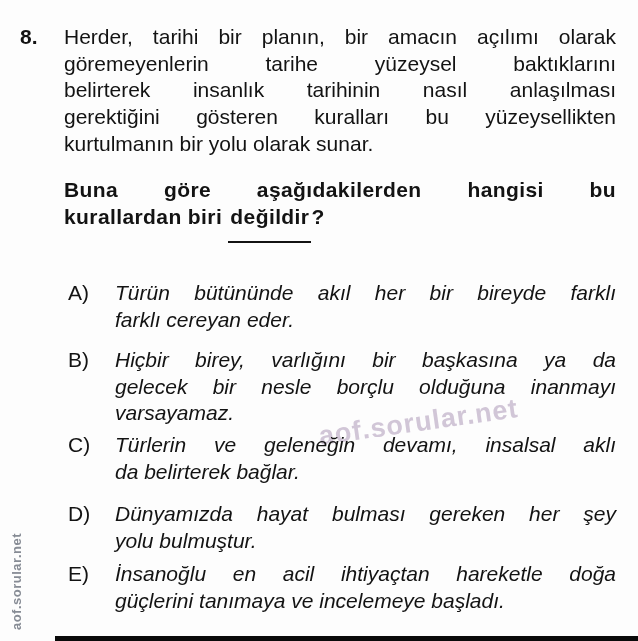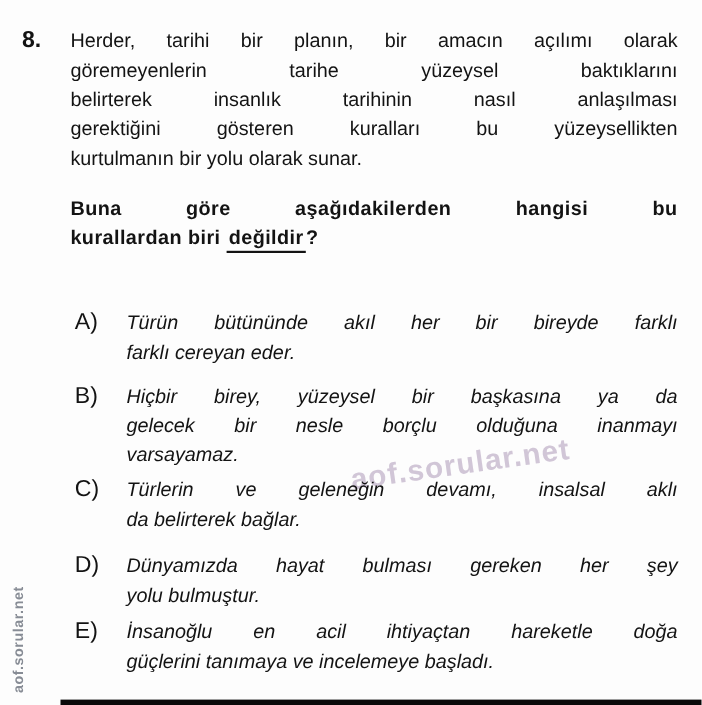--- a/index.html
+++ b/index.html
@@ -5,36 +5,36 @@
   html, body { margin: 0; padding: 0; background: #ffffff; }
   .page {
     position: relative;
     width: 638px;
     height: 641px;
     background: #fdfdfd;
     font-family: "Liberation Sans", sans-serif;
     color: #131313;
     overflow: hidden;
   }
-  .line { line-height: 26.7px; font-size: 18px; white-space: normal; }
+  .line { line-height: 26.7px; font-size: 21px; white-space: normal; }
   .just { text-align: justify; text-align-last: justify; text-justify: inter-word; }
 
   .q-block { position: absolute; left: 20px; top: 24px; width: 596px; z-index: 2; }
   .q-number {
     position: absolute; left: 0; top: 0;
     font-weight: bold; font-size: 21px; line-height: 26.7px;
   }
   .q-text { margin-left: 44px; width: 552px; }
 
   .prompt {
     position: absolute; left: 64px; top: 176px; width: 552px;
     font-weight: bold; letter-spacing: 0.4px; z-index: 2;
   }
   .prompt .line { line-height: 27px; }
-  .ul { border-bottom: 2.5px solid #131313; padding: 0 2px 2px 2px; }
+  .ul { border-bottom: 2.5px solid #131313; padding: 0 2px 13px 2px; }
 
   .opt { position: absolute; left: 68px; width: 548px; display: flex; z-index: 2; }
   .opt-letter { width: 47px; flex: none; font-size: 21px; line-height: 26.5px; }
   .opt-text { width: 501px; font-style: italic; }
   .opt .line { line-height: 26.5px; }
   .opt-a { top: 280px; }
   .opt-b { top: 347px; }
   .opt-c { top: 432px; }
   .opt-d { top: 501px; }
   .opt-e { top: 561px; }
@@ -86,21 +86,21 @@
     <div class="opt-letter">A)</div>
     <div class="opt-text">
       <div class="line just">Türün bütününde akıl her bir bireyde farklı</div>
       <div class="line">farklı cereyan eder.</div>
     </div>
   </div>
 
   <div class="opt opt-b">
     <div class="opt-letter">B)</div>
     <div class="opt-text">
-      <div class="line just">Hiçbir birey, yüzeysel bir başkasına ya da</div>
+      <div class="line just">Hiçbir birey, varlığını bir başkasına ya da</div>
       <div class="line just">gelecek bir nesle borçlu olduğuna inanmayı</div>
       <div class="line">varsayamaz.</div>
     </div>
   </div>
 
   <div class="opt opt-c">
     <div class="opt-letter">C)</div>
     <div class="opt-text">
       <div class="line just">Türlerin ve geleneğin devamı, insalsal aklı</div>
       <div class="line">da belirterek bağlar.</div>

